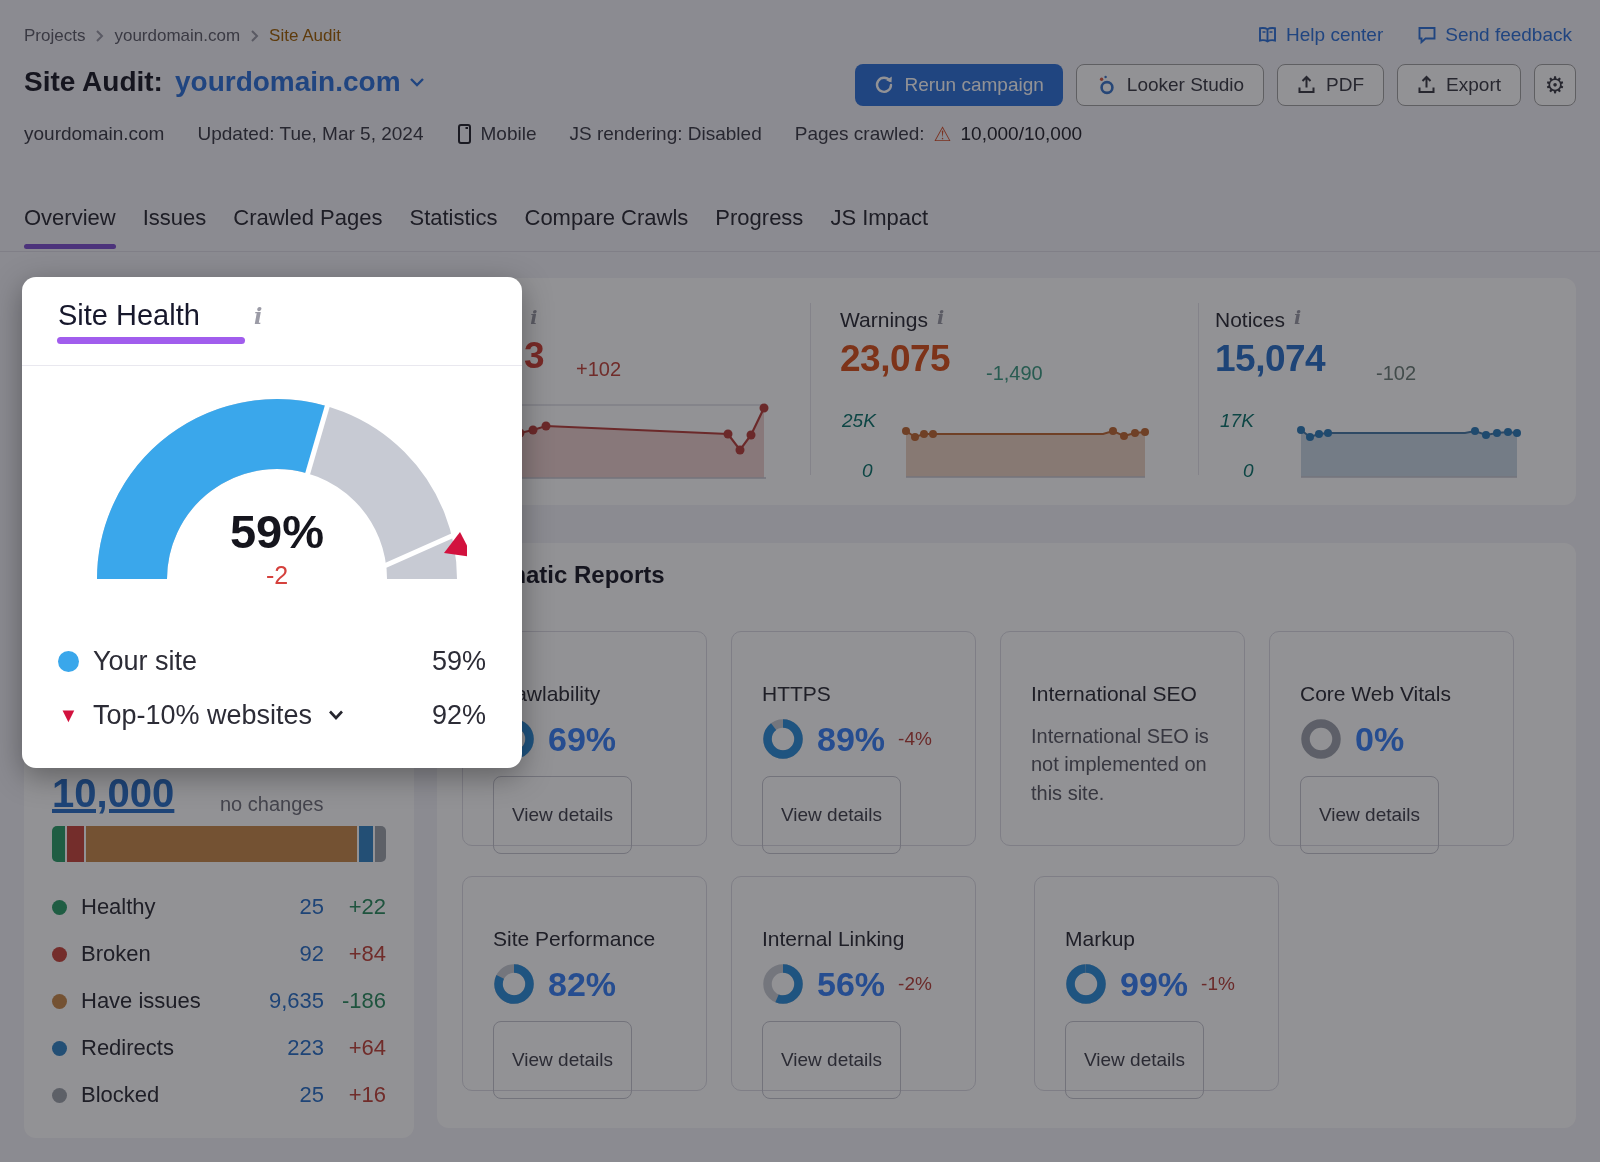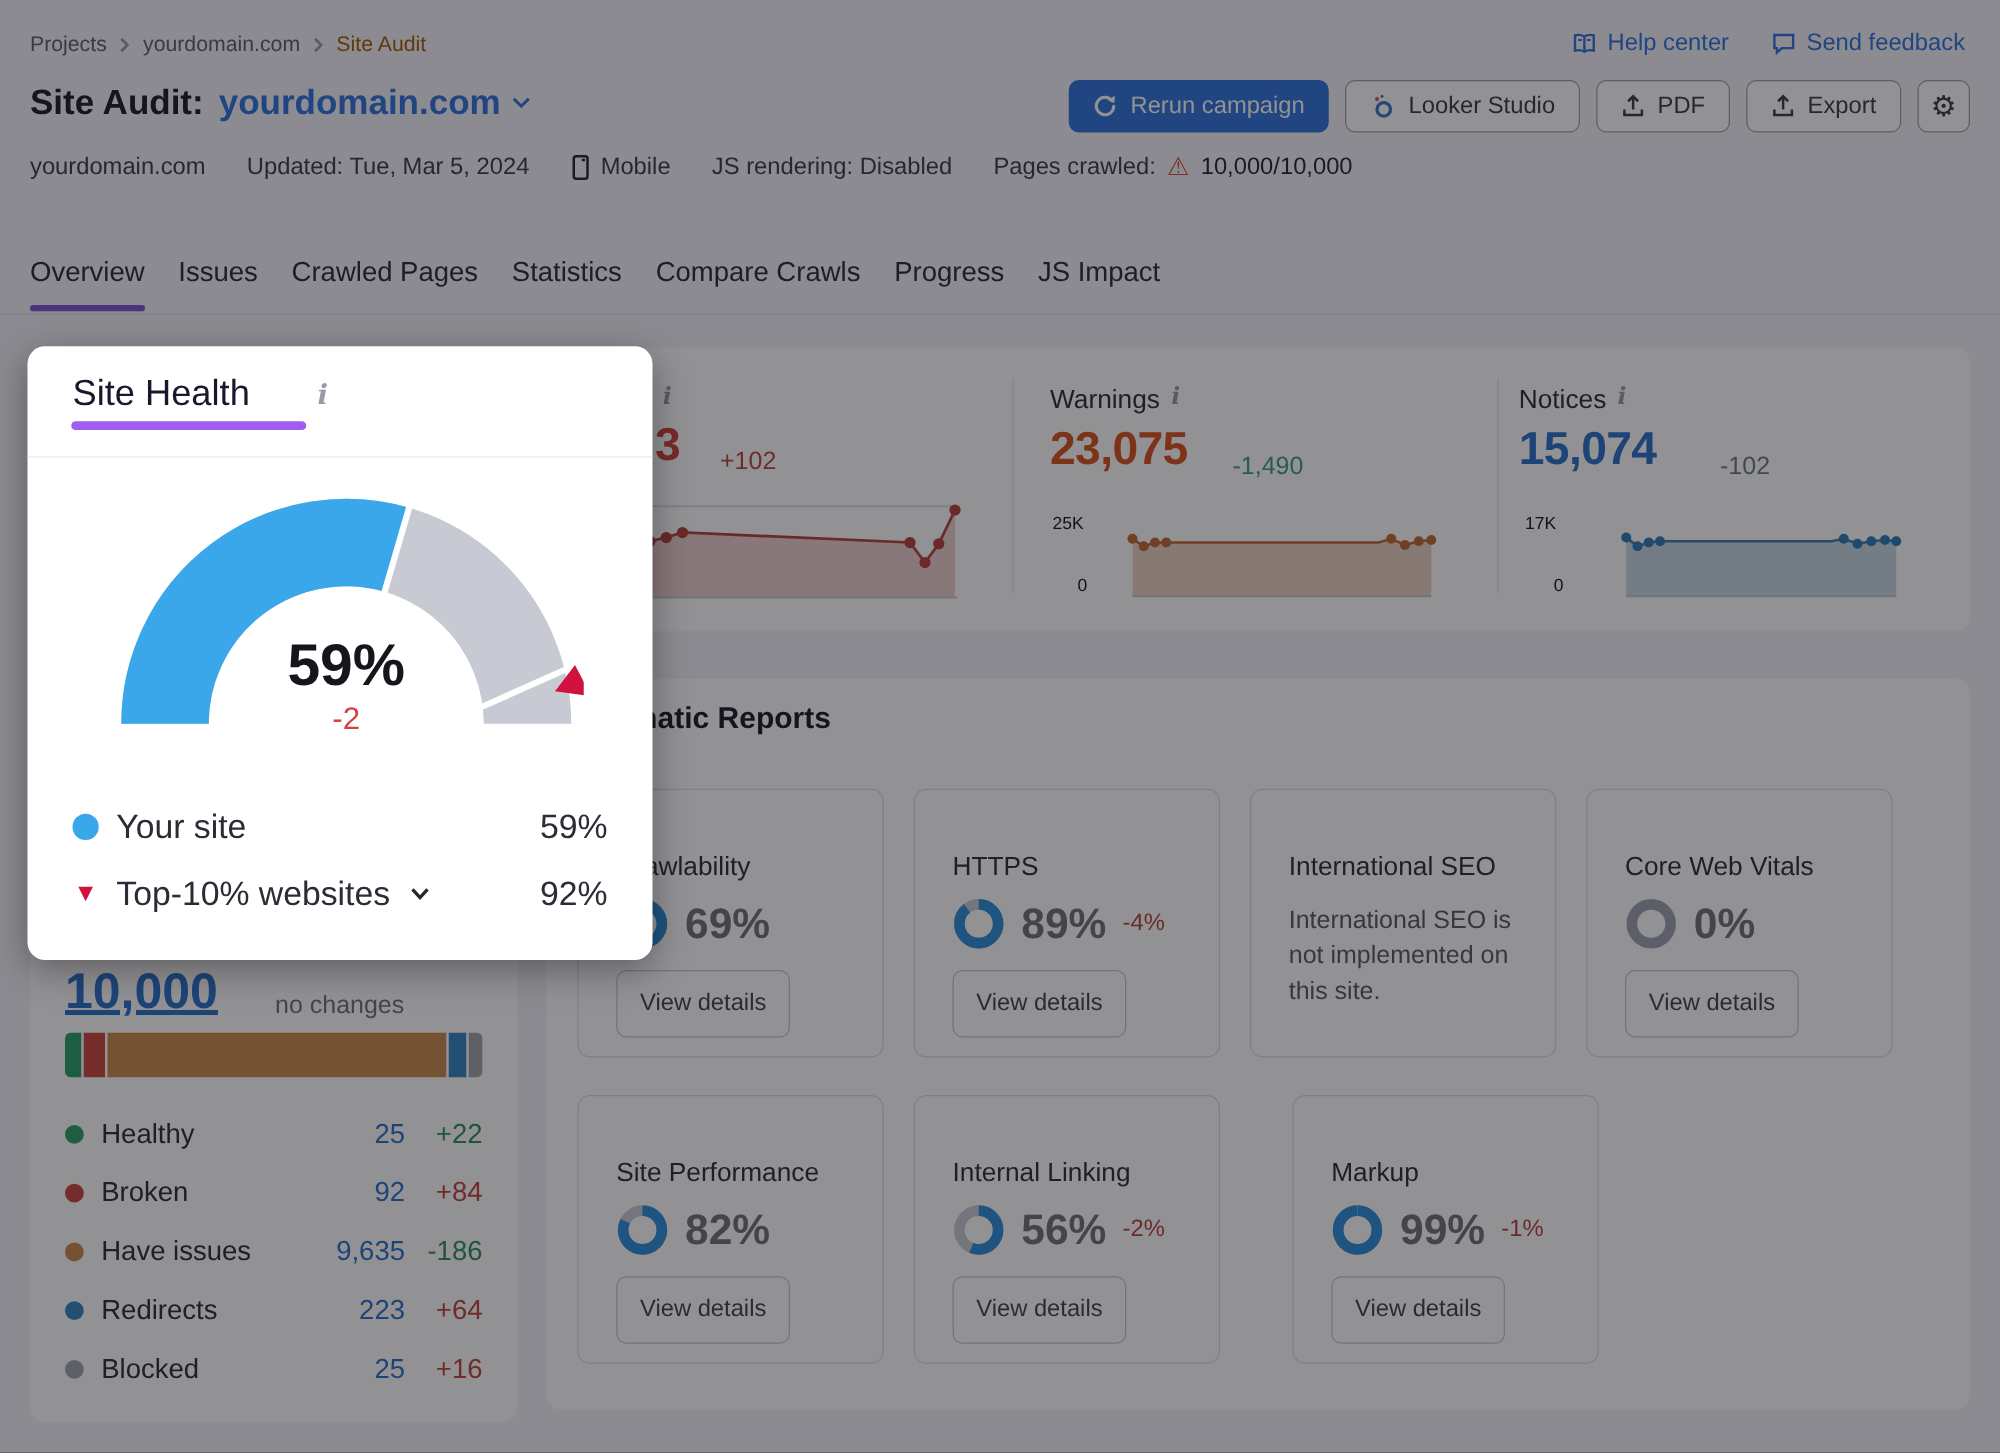--- a/index.html
+++ b/index.html
@@ -33,21 +33,21 @@
   .tabline { top:251px; left:0; width:1600px; height:1px; background:#dedde6; }
 
   
   .panel { background:#fff; border-radius:12px; }
   .vdiv { width:1px; background:#e5e4eb; }
   .sec-title { font-size:21px; color:#2e2e38; display:flex; gap:9px; align-items:flex-start; }
   .info-i { font-family:"DejaVu Serif", serif; font-style:italic; font-weight:700; font-size:19px; color:#9b9ba6; line-height:1; cursor:pointer; }
   .bignum { font-size:37px; font-weight:800; letter-spacing:-0.5px; }
   .chg { font-size:20px; }
   .chg-red { color:#c2463d; } .chg-green { color:#3f9c84; } .chg-gray { color:#6d7f78; }
-  .axis { font-size:14px; color:#0f172a; }
+  .axis { font-size:19px; color:#0f766e;font-style:italic; }
 
   
   .spot { left:22px; top:277px; width:500px; height:491px; background:#fff; border-radius:14px;
           box-shadow:0 8px 30px rgba(0,0,0,0.35); z-index:60; }
   .spot-title { left:36px; top:22px; font-size:29px; font-weight:400; color:#17182c; }
   .spot-underline { left:35px; top:60px; width:188px; height:7px; border-radius:4px; background:var(--accent_purple); }
   .spot-divider { left:0; top:88px; width:500px; height:1px; background:#e9e8ef; }
   .gauge-score { left:105px; top:227px; width:300px; text-align:center; font-size:47px; font-weight:800; color:#15151d; }
   .gauge-delta { left:105px; top:284px; width:300px; text-align:center; font-size:25px; color:#d5413d; }
   .sh-row { left:36px; width:428px; height:36px; display:flex; align-items:center; gap:14px; font-size:27px; color:#2c2c36; }
@@ -63,24 +63,24 @@
   .dot-green{background:#2E9E6B}.dot-red{background:#C8483F}.dot-tan{background:#C98B4E}.dot-blue{background:#3585C5}.dot-gray{background:#9FA4AC}
   .cl-val { margin-left:auto; color:#2d72c8; min-width:64px; text-align:right; }
   .cl-chg { min-width:62px; text-align:right; }
   .cl-chg.chg-green{color:#2E8E62} .cl-chg.chg-red{color:#c2463d}
 
   
   .tr-title { left:25px; top:18px; font-size:24px; font-weight:700; color:#1c1c28; }
   .tcard { position:absolute; width:245px; height:215px; border:1px solid #dcdbe3; border-radius:10px; }
   .tcard-title { position:absolute; left:30px; top:50px; font-size:21px; color:#2e2e38; }
   .tcard-donut { position:absolute; left:30px; top:86px; display:flex; align-items:center; gap:13px; }
-  .tcard-pct { font-size:34px; font-weight:800; color:#737373; }
+  .tcard-pct { font-size:34px; font-weight:800; color:#3b82f6; }
   .tcard-chg { font-size:19px; color:#b8433c; }
   .tcard-btn { position:absolute; left:30px; top:144px; border:1px solid #c6c6cf; border-radius:8px;
-               padding:15px 18px; font-size:19px; color:#44444f; cursor:pointer; display:inline-block; }
+               padding:27px 18px; font-size:19px; color:#44444f; cursor:pointer; display:inline-block; }
   .tcard-text { position:absolute; left:30px; top:90px; width:190px; font-size:20px; line-height:1.42; color:#595964; }
 
   
   .dim { left:0; top:0; width:1600px; height:1162px; background:rgba(13,13,19,0.45); z-index:50; }
 
   svg { display:block; }
   .ic { flex:none; }
 </style>
 </head>
 <body>

